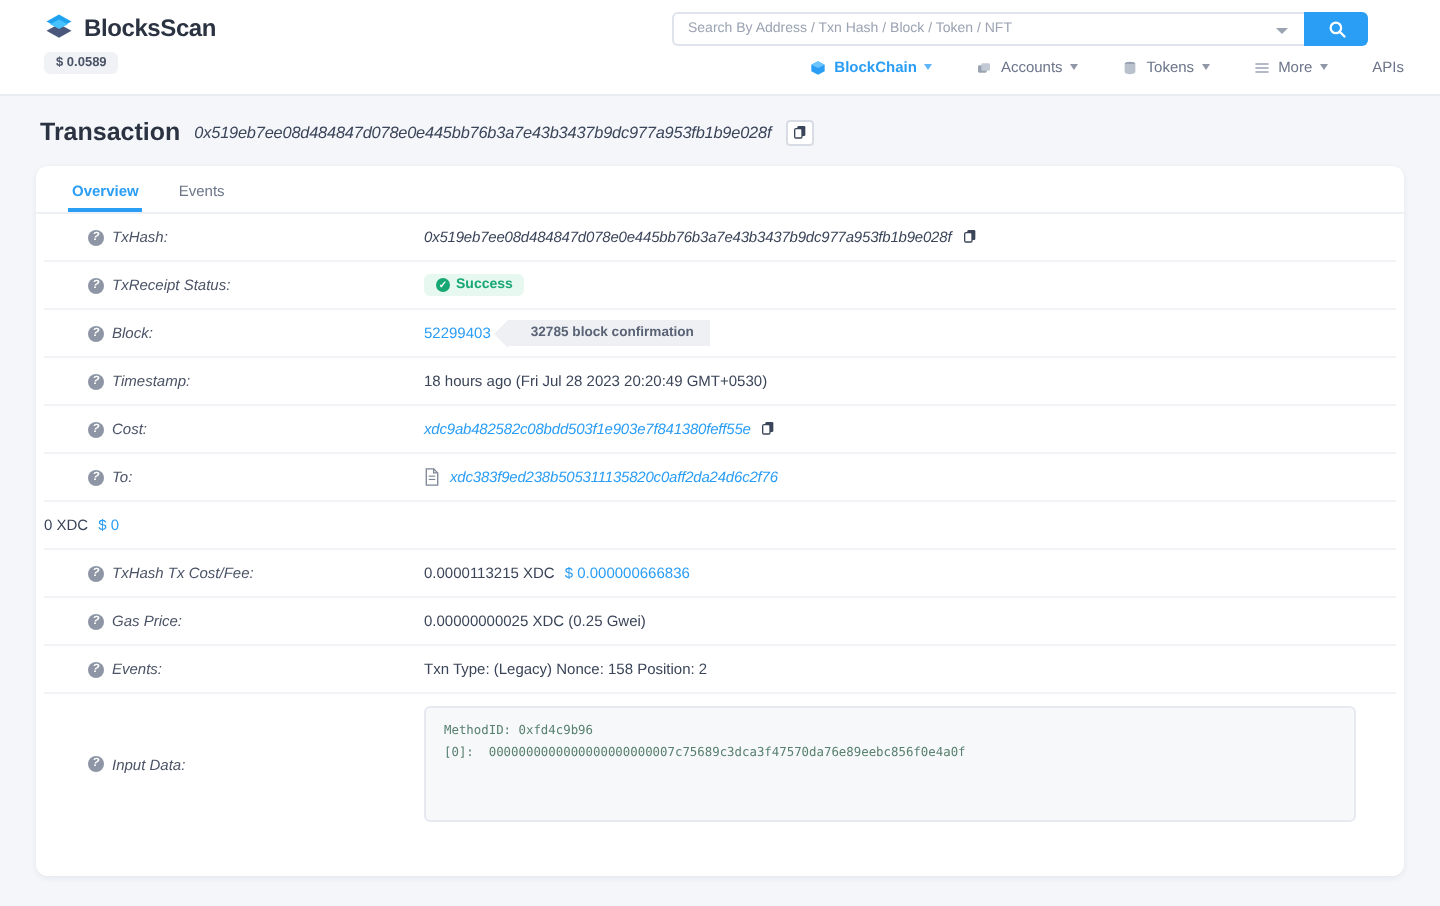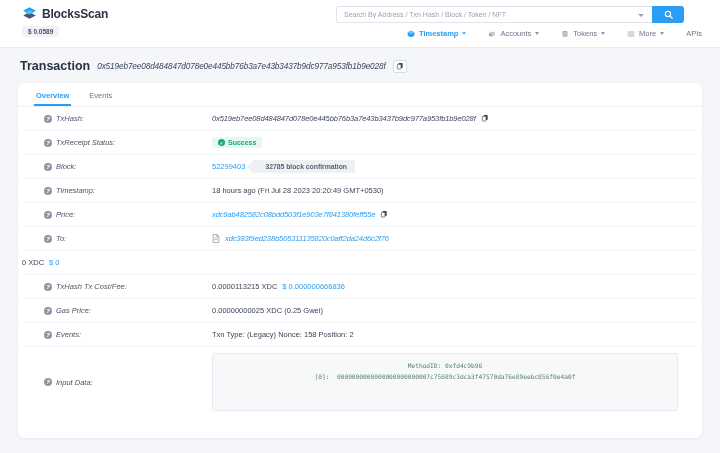--- a/index.html
+++ b/index.html
@@ -129,21 +129,21 @@
   }
 
   .rows { padding: 0 4px; }
   .row {
     display: flex;
     border-bottom: 1px solid #f1f3f7;
     min-height: 24px;
     align-items: center;
     padding: 4px 0 4px 0;
   }
-  .row:last-child { border-bottom: none; text-align: center; }
+  .row:last-child { border-bottom: none; }
   .row.tall { align-items: center; min-height: 70px; }
   .lbl {
     width: 190px; flex: none;
     display: flex; align-items: center; gap: 4px;
     padding-left: 22px;
     font-size: 7.5px; color: #4a5366; font-style: italic;
   }
   .q {
     width: 8px; height: 8px; border-radius: 50%;
     background: #8e96a6; color: #fff;
@@ -234,21 +234,21 @@
   </div>
 
   <div class="nav">
     <div class="nav-item active">
       <span class="nav-ico">
         <svg width="8" height="8" viewBox="0 0 24 24">
             <path d="M12 2 22 7v10l-10 5L2 17V7z" fill="#2a9df4"></path>
             <path d="M12 2 22 7l-10 5L2 7z" fill="#6cc4ff"></path>
           </svg>
       </span>
-      <span>Timestamp</span>
+      <span>BlockChain</span>
       <span class="chev"></span>
     </div>
     <div class="nav-item">
       <span class="nav-ico">
         <svg width="8" height="8" viewBox="0 0 24 24">
             <rect x="3" y="8" width="13" height="11" rx="2" fill="#9aa3b2"></rect>
             <rect x="8" y="5" width="13" height="11" rx="2" fill="#c3cad6"></rect>
           </svg>
       </span>
       <span>Accounts</span>
@@ -345,21 +345,21 @@
       <div class="lbl">
         <span class="q">?</span>
         <span>Timestamp:</span>
       </div>
       <div class="val">18 hours ago (Fri Jul 28 2023 20:20:49 GMT+0530)</div>
     </div>
 
     <div class="row">
       <div class="lbl">
         <span class="q">?</span>
-        <span>Price:</span>
+        <span>Cost:</span>
       </div>
       <div class="val">
         <span class="lnk mono-hash">xdc9ab482582c08bdd503f1e903e7f841380feff55e</span>
         <span>
           <svg width="8" height="8" viewBox="0 0 24 24">
             <rect x="8" y="3" width="12" height="15" rx="2" fill="#3b4559"></rect>
             <rect x="4" y="7" width="11" height="14" rx="2" fill="#ffffff" stroke="#3b4559" stroke-width="2"></rect>
           </svg>
         </span>
       </div>

